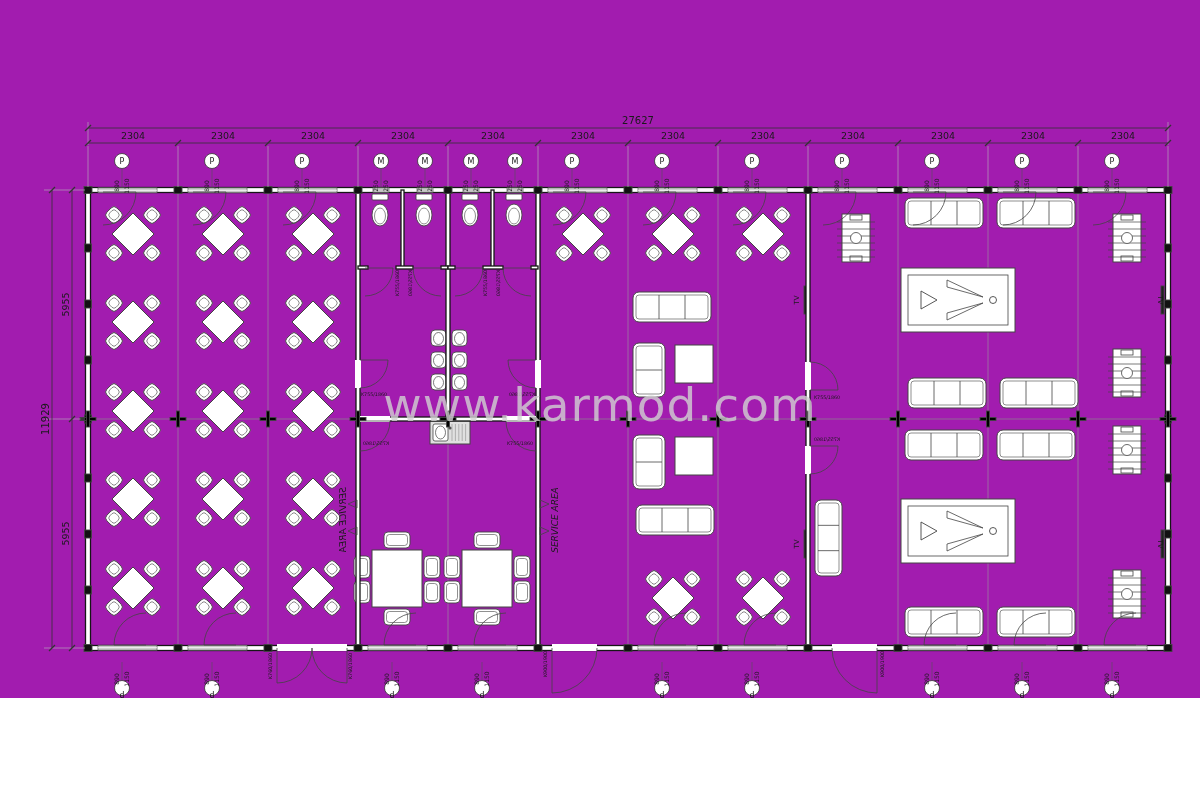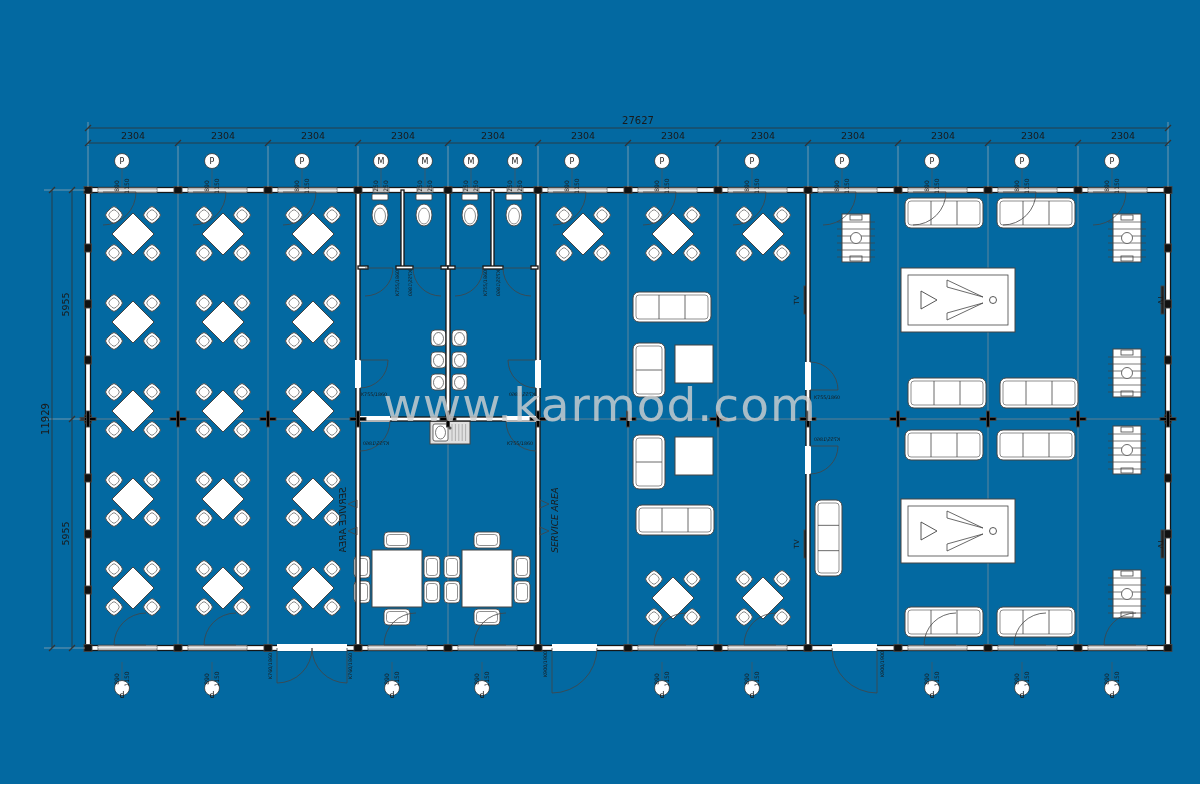--- a/index.html
+++ b/index.html
@@ -1,16 +1,16 @@
 <!DOCTYPE html>
 <html><head>
 <meta charset="utf-8">
 <style>
   html,body{margin:0;padding:0;background:#fff;}
-  .page{position:relative;width:1200px;height:784px;background:#0369a1;overflow:hidden;
+  .page{position:relative;width:1200px;height:698px;background:#a21caf;overflow:hidden;
         font-family:"DejaVu Sans","Liberation Sans",sans-serif;}
   svg{position:absolute;left:0;top:0;}
   .watermark{position:absolute;left:600px;top:407px;transform:translate(-50%,-55%);
         font-size:47px;color:#d2d2d2;opacity:.8;letter-spacing:1px;white-space:nowrap;
         font-family:"DejaVu Sans","Liberation Sans",sans-serif;pointer-events:none;}
 </style>
 </head>
 <body>
 
 <div class="page">

